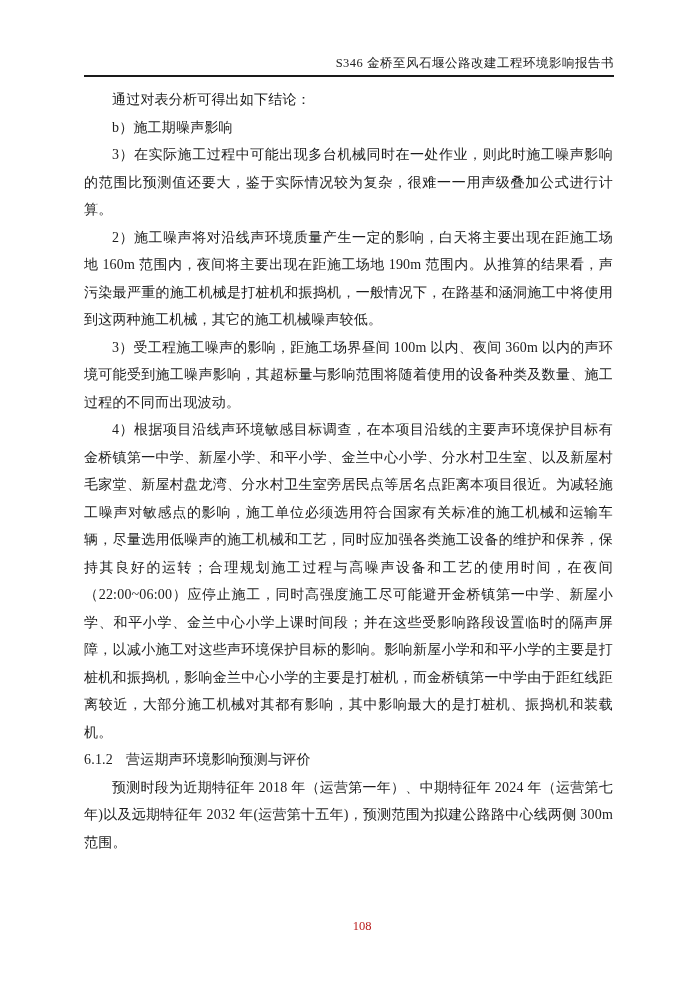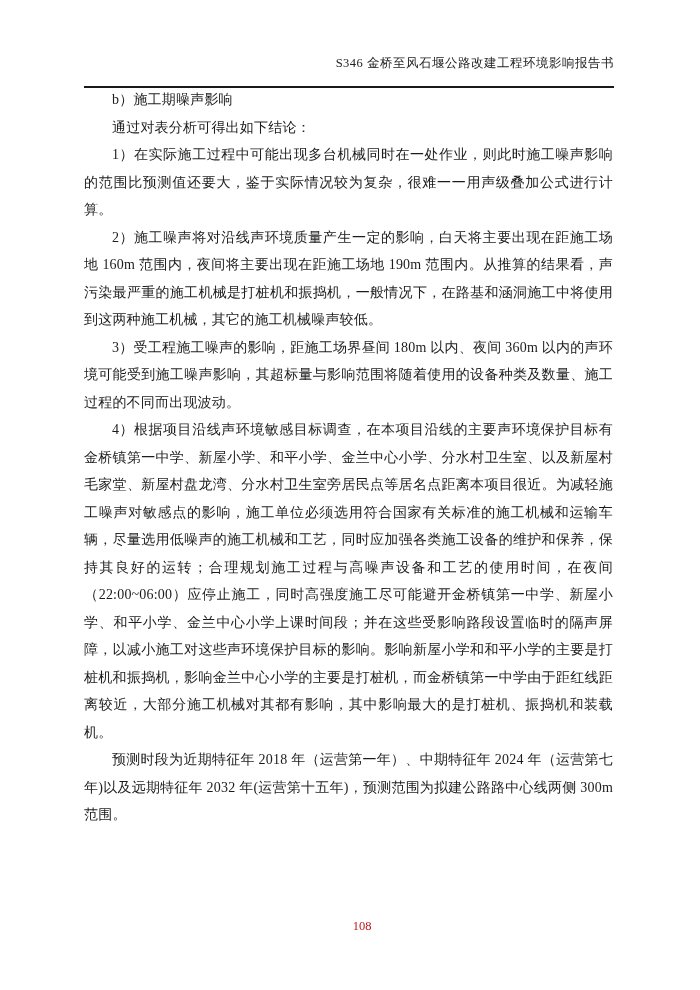--- a/index.html
+++ b/index.html
@@ -17,21 +17,21 @@
     overflow: hidden;
   }
   .running-header {
     position: absolute;
     top: 55px;
     left: 84px;
     width: 530px;
     text-align: right;
     font-size: 12.5px;
     letter-spacing: 0.5px;
-    padding-bottom: 14px;
+    padding-bottom: 3px;
     border-bottom: 2px solid #1a1a1a;
     color: #222222;
   }
   .content {
     position: absolute;
     top: 86px;
     left: 84px;
     width: 529px;
     font-size: 14px;
     line-height: 27.5px;
@@ -65,27 +65,30 @@
 </head>
 <body>
 
 <div class="page">
 
   <div class="running-header">
     <span>S346 金桥至风石堰公路改建工程环境影响报告书</span>
   </div>
 
   <div class="content">
+    <p class="para indent">通过对表分析可得出如下结论：</p>
     <p class="para indent">b）施工期噪声影响</p>
-    <p class="para indent">通过对表分析可得出如下结论：</p>
-    <p class="para indent">1）在实际施工过程中可能出现多台机械同时在一处作业，则此时施工噪声影响的范围比预测值还要大，鉴于实际情况较为复杂，很难一一用声级叠加公式进行计算。</p>
+    <p class="para indent">3）在实际施工过程中可能出现多台机械同时在一处作业，则此时施工噪声影响的范围比预测值还要大，鉴于实际情况较为复杂，很难一一用声级叠加公式进行计算。</p>
     <p class="para indent">2）施工噪声将对沿线声环境质量产生一定的影响，白天将主要出现在距施工场地 160m 范围内，夜间将主要出现在距施工场地 190m 范围内。从推算的结果看，声污染最严重的施工机械是打桩机和振捣机，一般情况下，在路基和涵洞施工中将使用到这两种施工机械，其它的施工机械噪声较低。</p>
-    <p class="para indent">3）受工程施工噪声的影响，距施工场界昼间 180m 以内、夜间 360m 以内的声环境可能受到施工噪声影响，其超标量与影响范围将随着使用的设备种类及数量、施工过程的不同而出现波动。</p>
+    <p class="para indent">3）受工程施工噪声的影响，距施工场界昼间 100m 以内、夜间 360m 以内的声环境可能受到施工噪声影响，其超标量与影响范围将随着使用的设备种类及数量、施工过程的不同而出现波动。</p>
     <p class="para indent">4）根据项目沿线声环境敏感目标调查，在本项目沿线的主要声环境保护目标有金桥镇第一中学、新屋小学、和平小学、金兰中心小学、分水村卫生室、以及新屋村毛家堂、新屋村盘龙湾、分水村卫生室旁居民点等居名点距离本项目很近。为减轻施工噪声对敏感点的影响，施工单位必须选用符合国家有关标准的施工机械和运输车辆，尽量选用低噪声的施工机械和工艺，同时应加强各类施工设备的维护和保养，保持其良好的运转；合理规划施工过程与高噪声设备和工艺的使用时间，在夜间（22:00~06:00）应停止施工，同时高强度施工尽可能避开金桥镇第一中学、新屋小学、和平小学、金兰中心小学上课时间段；并在这些受影响路段设置临时的隔声屏障，以减小施工对这些声环境保护目标的影响。影响新屋小学和和平小学的主要是打桩机和振捣机，影响金兰中心小学的主要是打桩机，而金桥镇第一中学由于距红线距离较近，大部分施工机械对其都有影响，其中影响最大的是打桩机、振捣机和装载机。</p>
 
+    <p class="para heading">
+      <span class="hnum">6.1.2</span><span>营运期声环境影响预测与评价</span>
+    </p>
 
 
     <p class="para indent">预测时段为近期特征年 2018 年（运营第一年）、中期特征年 2024 年（运营第七年)以及远期特征年 2032 年(运营第十五年)，预测范围为拟建公路路中心线两侧 300m 范围。</p>
   </div>
 
   <div class="page-footer">
     <span>108</span>
   </div>
 
 </div>

